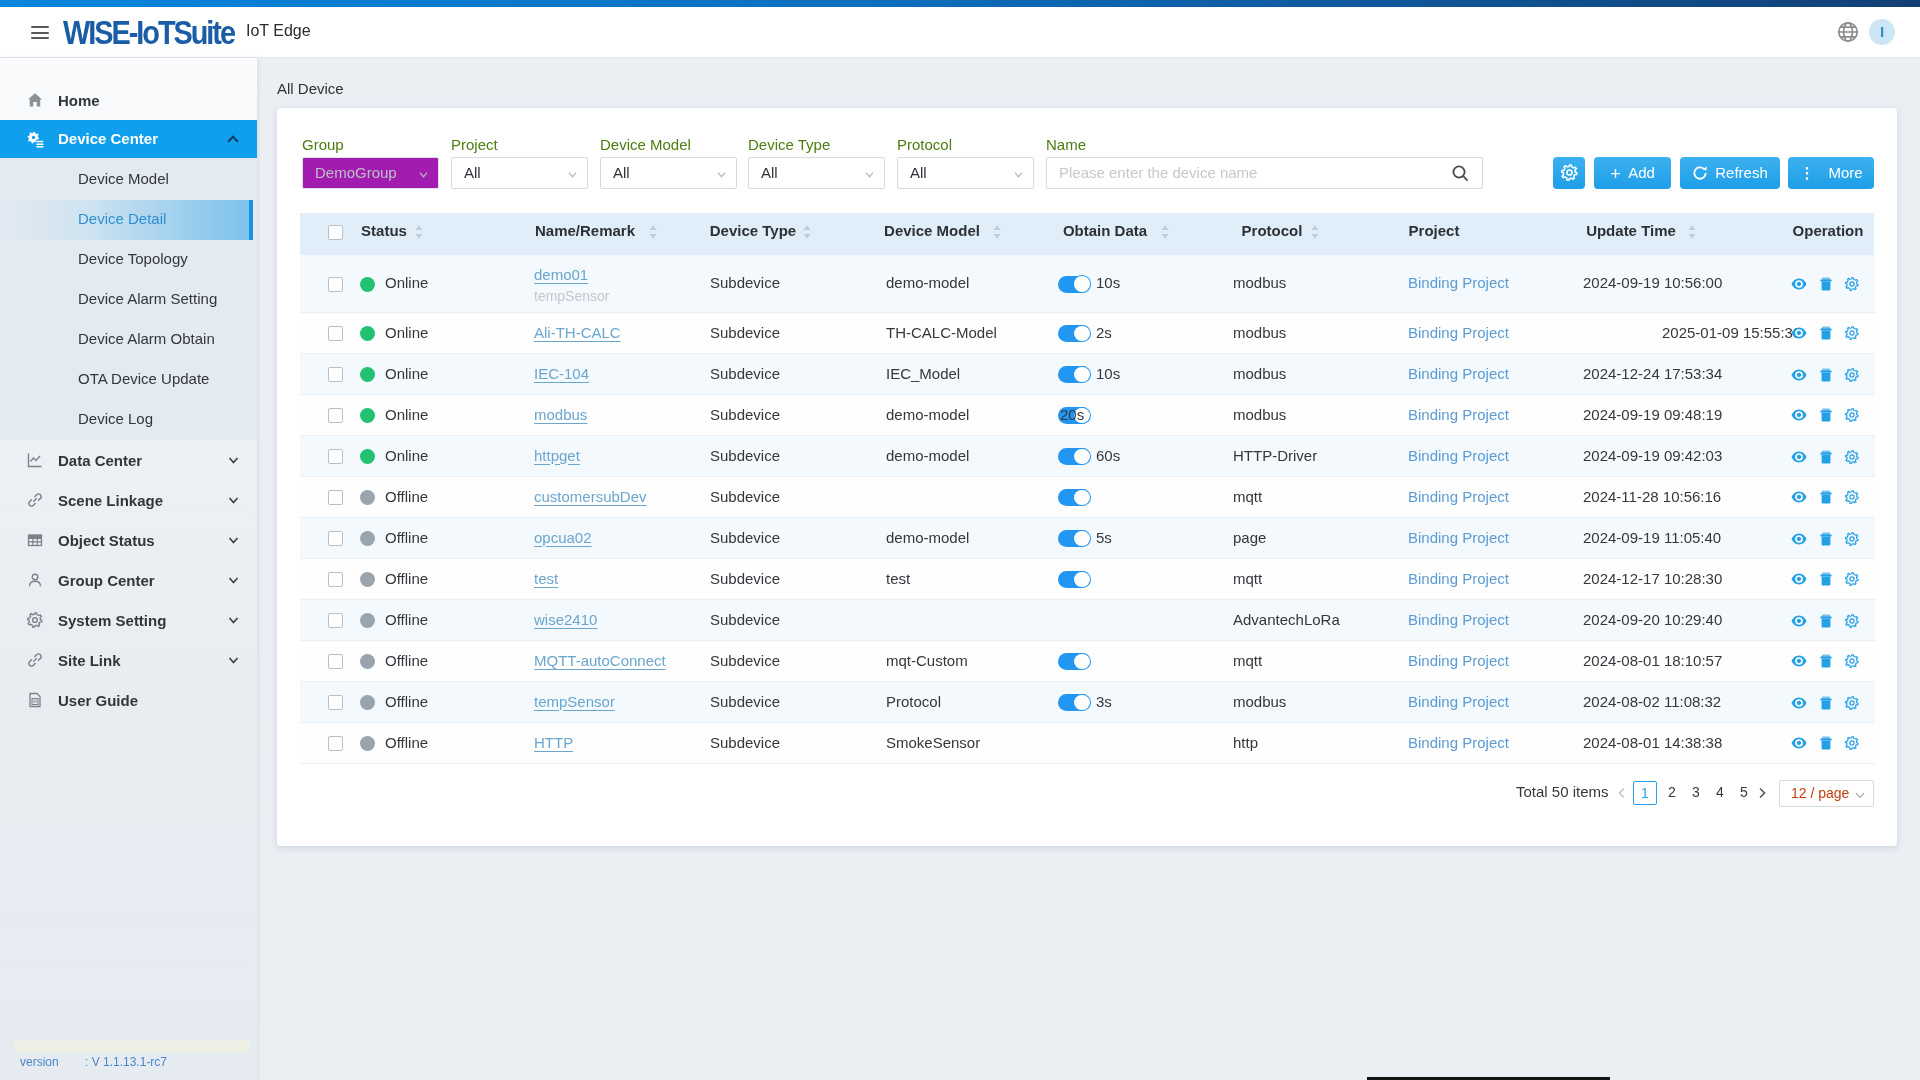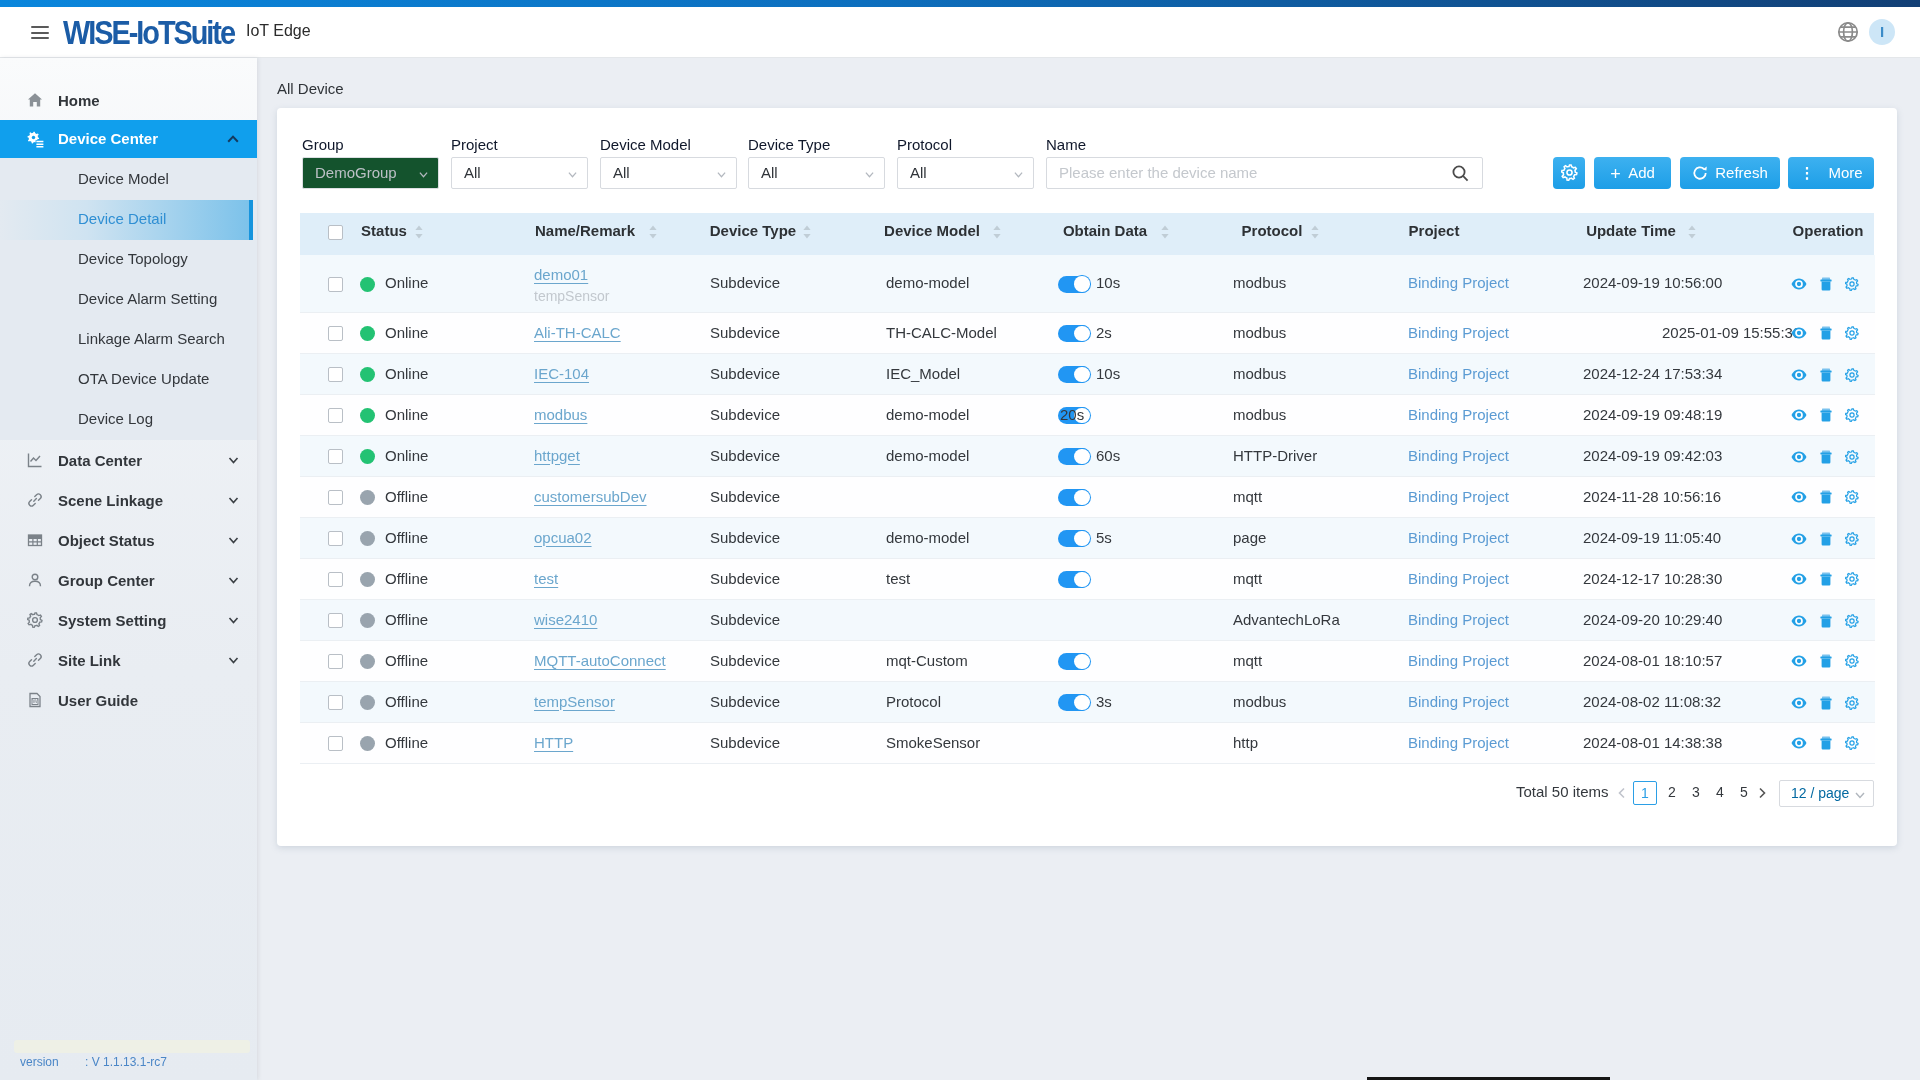--- a/index.html
+++ b/index.html
@@ -12,21 +12,21 @@
 .rmk { position:absolute; font-size:14px; color:#c2c8ce; }
 .cb { position:absolute; width:15px; height:15px; border:1px solid #b9bfc6; border-radius:2px; background:#fff; }
 .dot { position:absolute; width:15px; height:15px; border-radius:50%; }
 .tgl { position:absolute; width:32px; height:17px; border-radius:9px; background:#2196f3; }
 .tgl::after { content:""; position:absolute; right:0.5px; top:0.75px; width:15.5px; height:15.5px; border-radius:50%; background:#fff; box-shadow:0 0 0 1px #2196f3; }
 .op { position:absolute; }
 .srt { position:absolute; }
 .rodd { position:absolute; left:300px; width:1575px; background:#f3f9fd; border-bottom:1px solid #ebeff3; }
 .reven { position:absolute; left:300px; width:1575px; background:#fefeff; border-bottom:1px solid #ebeff3; }
 .hamb { position:absolute; left:31px; width:18px; height:2.4px; background:#5a5a5a; border-radius:1px; }
-.flabel { position:absolute; top:136px; font-size:15px; color:#0f172a; }
+.flabel { position:absolute; top:136px; font-size:15px; color:#4d7c0f; }
 .fsel { position:absolute; top:157px; width:137px; height:32px; background:#fff; border:1px solid #d7dadf; border-radius:2px; font-size:15px; color:#2f3338; line-height:30px; padding-left:12px; }
 .chev { position:absolute; right:10px; top:12px; width:9px; height:9px; }
 .btn { position:absolute; top:157px; height:32px; background:linear-gradient(180deg,#3db1f0,#1d9ee7); border-radius:4px; color:#fff; font-size:15px; text-align:center; }
 </style></head>
 <body>
 <div class="abs" style="left:0;top:0;width:1920px;height:7px;background:linear-gradient(90deg,#0a86dc 0%,#0d6fbe 45%,#123f75 100%)"></div>
 <div class="abs" style="left:0;top:7px;width:1920px;height:51px;background:#fff;border-bottom:1px solid #e4e7ea"></div>
 <div class="hamb" style="top:26px"></div>
 <div class="hamb" style="top:31.5px"></div>
 <div class="hamb" style="top:37px"></div>
@@ -55,21 +55,21 @@
     </g>
   </svg>
 <div class="abs" style="left:58px;top:130px;font-size:15px;font-weight:bold;color:#fff">Device Center</div>
 <svg class="abs" style="left:227px;top:134px" width="12" height="11" viewBox="0 0 12 11">
     <path d="M1.2 7.8 L6 2.6 L10.8 7.8" fill="none" stroke="#143a5e" stroke-width="2"></path>
   </svg>
 <div class="abs" style="left:0;top:158px;width:257px;height:282px;background:#e4eaf1"></div>
 <div class="abs" style="left:78px;top:170px;font-size:15px;color:#33373c">Device Model</div>
 <div class="abs" style="left:78px;top:250px;font-size:15px;color:#33373c">Device Topology</div>
 <div class="abs" style="left:78px;top:290px;font-size:15px;color:#33373c">Device Alarm Setting</div>
-<div class="abs" style="left:78px;top:330px;font-size:15px;color:#33373c">Linkage Alarm Search</div>
+<div class="abs" style="left:78px;top:330px;font-size:15px;color:#33373c">Device Alarm Obtain</div>
 <div class="abs" style="left:78px;top:370px;font-size:15px;color:#33373c">OTA Device Update</div>
 <div class="abs" style="left:78px;top:410px;font-size:15px;color:#33373c">Device Log</div>
 <div class="abs" style="left:0;top:200px;width:253px;height:40px;background:linear-gradient(90deg,#e3eaf1 0%,#cfe3f1 35%,#7cc2ea 100%);border-right:4px solid #1694dd"></div>
 <div class="abs" style="left:78px;top:210px;font-size:15px;color:#2f8fd3">Device Detail</div>
 <svg class="abs" style="left:27px;top:452px" width="16" height="16" viewBox="0 0 16 16">
     <path d="M1.5 1.5 V14.5 H14.5" fill="none" stroke="#7b8289" stroke-width="1.4"></path>
     <path d="M3.5 9.5 L6.5 6 L9 8.5 L13 4" fill="none" stroke="#7b8289" stroke-width="1.4"></path>
   </svg>
 <div class="sml" style="left:58px;top:452px">Data Center</div>
 <svg class="abs" style="left:228px;top:455px" width="11" height="11" viewBox="0 0 11 11">
@@ -132,21 +132,21 @@
 <div class="abs" style="left:20px;top:1055px;font-size:12px;color:#4a86c7">version</div>
 <div class="abs" style="left:85px;top:1055px;font-size:12px;color:#4a86c7">: V 1.1.13.1-rc7</div>
 <div class="abs" style="left:277px;top:80px;font-size:15px;color:#2f3338">All Device</div>
 <div class="abs" style="left:277px;top:108px;width:1620px;height:738px;background:#fff;border-radius:4px;box-shadow:0 2px 6px rgba(140,155,175,0.30)"></div>
 <div class="flabel" style="left:302px">Group</div>
 <div class="flabel" style="left:451px">Project</div>
 <div class="flabel" style="left:600px">Device Model</div>
 <div class="flabel" style="left:748px">Device Type</div>
 <div class="flabel" style="left:897px">Protocol</div>
 <div class="flabel" style="left:1046px">Name</div>
-<div class="fsel" style="left:302px;background:#14532d;color:#bcc0c6;border-color:#dcdfe3">DemoGroup<svg class="chev" viewBox="0 0 10 10">
+<div class="fsel" style="left:302px;background:#a21caf;color:#bcc0c6;border-color:#dcdfe3">DemoGroup<svg class="chev" viewBox="0 0 10 10">
       <path d="M1 3 L5 7.5 L9 3" fill="none" stroke="#b3b8bf" stroke-width="1.4"></path>
     </svg></div>
 <div class="fsel" style="left:451px">All<svg class="chev" viewBox="0 0 10 10">
       <path d="M1 3 L5 7.5 L9 3" fill="none" stroke="#b3b8bf" stroke-width="1.4"></path>
     </svg></div>
 <div class="fsel" style="left:600px">All<svg class="chev" viewBox="0 0 10 10">
       <path d="M1 3 L5 7.5 L9 3" fill="none" stroke="#b3b8bf" stroke-width="1.4"></path>
     </svg></div>
 <div class="fsel" style="left:748px">All<svg class="chev" viewBox="0 0 10 10">
       <path d="M1 3 L5 7.5 L9 3" fill="none" stroke="#b3b8bf" stroke-width="1.4"></path>
@@ -506,16 +506,16 @@
     <path d="M7 1.5 L2.5 6 L7 10.5" fill="none" stroke="#c0c4cc" stroke-width="1.6"></path>
   </svg>
 <div class="abs" style="left:1633px;top:781px;width:24px;height:24px;border:1px solid #2b9fe6;border-radius:2px;background:#fff;text-align:center;line-height:22px;font-size:14px;color:#2b9fe6">1</div>
 <div class="ct" style="left:1668px;top:784px;font-size:14px">2</div>
 <div class="ct" style="left:1692px;top:784px;font-size:14px">3</div>
 <div class="ct" style="left:1716px;top:784px;font-size:14px">4</div>
 <div class="ct" style="left:1740px;top:784px;font-size:14px">5</div>
 <svg class="abs" style="left:1758px;top:787px" width="9" height="12" viewBox="0 0 9 12">
     <path d="M2 1.5 L6.5 6 L2 10.5" fill="none" stroke="#555" stroke-width="1.6"></path>
   </svg>
-<div class="abs" style="left:1779px;top:780px;width:95px;height:27px;border:1px solid #d7dadf;border-radius:2px;background:#fff;font-size:14px;color:#0369a1;line-height:25px;padding-left:11px">12 / page<svg style="position:absolute;right:8px;top:9px" width="10" height="10" viewBox="0 0 10 10">
+<div class="abs" style="left:1779px;top:780px;width:95px;height:27px;border:1px solid #d7dadf;border-radius:2px;background:#fff;font-size:14px;color:#c2410c;line-height:25px;padding-left:11px">12 / page<svg style="position:absolute;right:8px;top:9px" width="10" height="10" viewBox="0 0 10 10">
       <path d="M1 3 L5 7.5 L9 3" fill="none" stroke="#b0b6bd" stroke-width="1.4"></path>
     </svg></div>
 <div class="abs" style="left:1367px;top:1077px;width:243px;height:3px;background:#151515"></div>
 
 </body></html>

